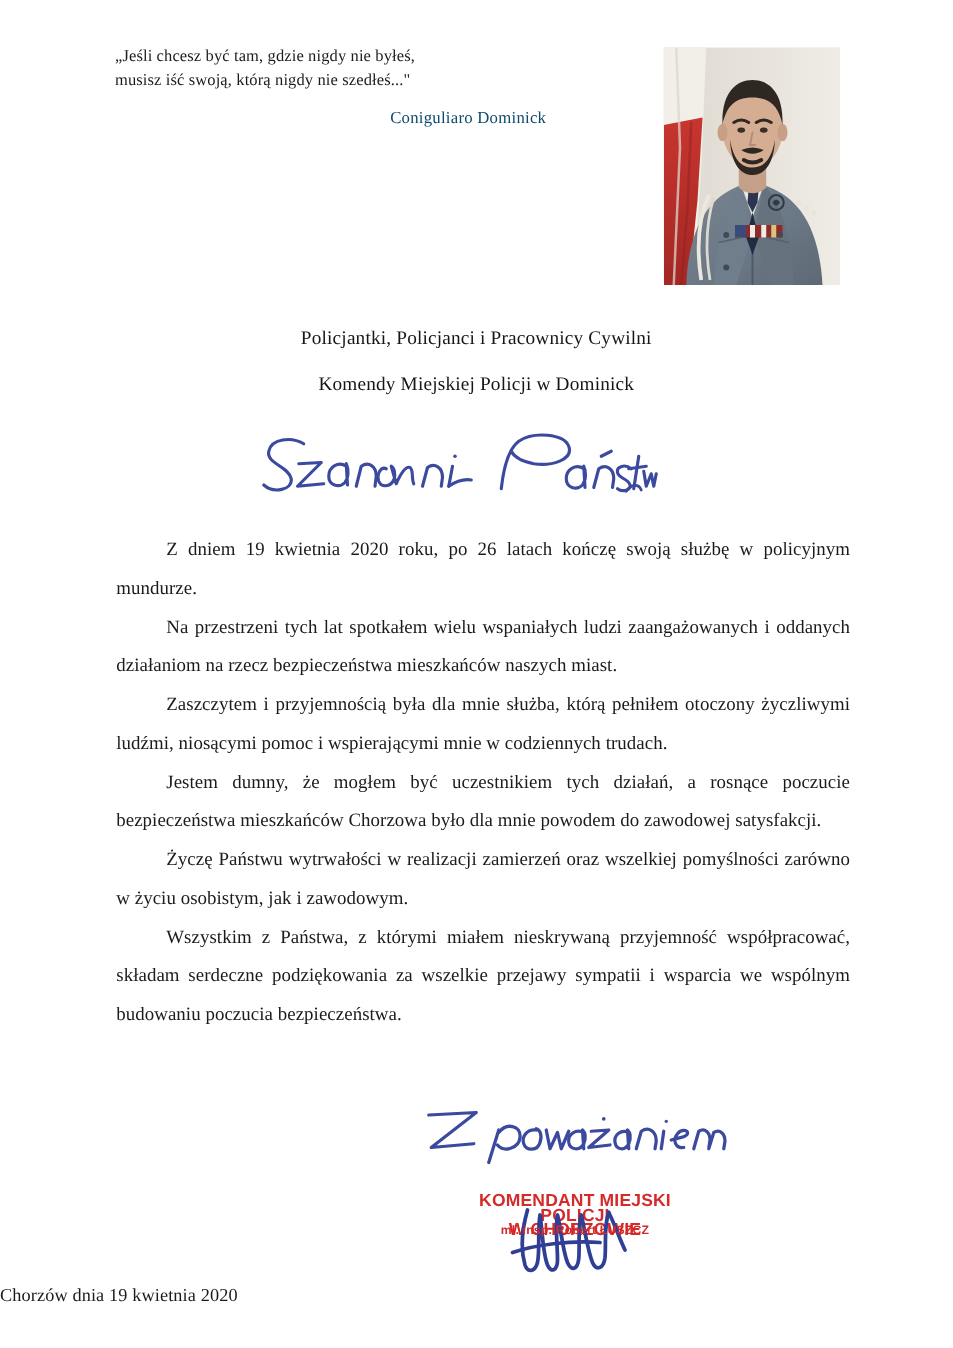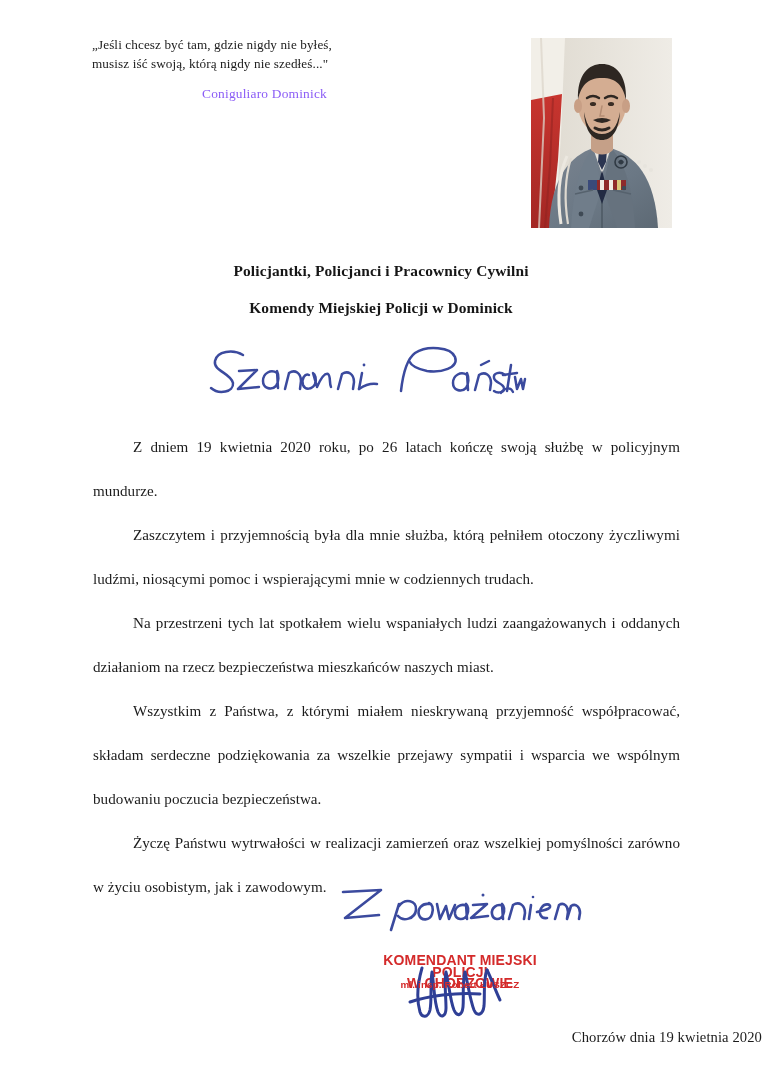--- a/index.html
+++ b/index.html
@@ -37,45 +37,45 @@
     line-height: 1.42;
     letter-spacing: 0.1px;
     color: #1b1b1b;
     white-space: pre;
   }
   .quote-author {
     position: absolute;
     left: 92px;
     top: 86px;
     width: 345px;
-    text-align: center;
+    text-align: right;
     font-size: 13.4px;
     letter-spacing: 0.2px;
-    color: #8b5cf6;
+    color: #0c4a6e;
   }
 
   
   .portrait {
     position: absolute;
     left: 531px;
     top: 38px;
     width: 141px;
     height: 190px;
     overflow: hidden;
     background: #e9e6e0;
   }
   .portrait svg { display: block; }
 
   
   .heading {
     position: absolute;
     left: 0;
     width: 762px;
     text-align: center;
-    font-weight: bold;
+    font-weight: normal;
     font-size: 15.4px;
     letter-spacing: 0.15px;
     color: #161616;
   }
   .heading-1 { top: 262px; }
   .heading-2 { top: 299px; }
 
   
   .handwriting {
     position: absolute;
@@ -107,21 +107,21 @@
     left: 93px;
     top: 425px;
     width: 587px;
   }
   .body-text p {
     margin: 0 0 0 0;
     text-align: justify;
     text-justify: inter-word;
     text-indent: 40px;
     font-size: 15.1px;
-    line-height: 44px;
+    line-height: 31px;
     letter-spacing: 0.05px;
     color: #1b1b1b;
   }
   .body-text p:last-child { margin-bottom: 0; }
 
   
   .stamp {
     position: absolute;
     left: 370px;
     top: 955px;
@@ -146,21 +146,21 @@
     font-size: 9.8px;
     letter-spacing: 0.15px;
   }
 
   
   .footer-date {
     position: absolute;
     left: 0;
     top: 1029px;
     width: 762px;
-    text-align: right;
+    text-align: left;
     font-size: 14.6px;
     letter-spacing: 0.1px;
     color: #1b1b1b;
   }
 </style>
 </head>
 <body>
 
 <div class="page">
 
@@ -290,24 +290,25 @@
       </g>
       <g fill="none" stroke="#3b4a9e" stroke-width="2.2" stroke-linecap="round">
 
         <path d="M296 50 C300 44, 306 44, 308 49"></path>
       </g>
     </svg>
   </div>
 
   <div class="body-text">
     <p>Z dniem 19 kwietnia 2020 roku, po 26 latach kończę swoją służbę w policyjnym mundurze.</p>
+    <p>Na przestrzeni tych lat spotkałem wielu wspaniałych ludzi zaangażowanych i oddanych działaniom na rzecz bezpieczeństwa mieszkańców naszych miast.</p>
     <p>Zaszczytem i przyjemnością była dla mnie służba, którą pełniłem otoczony życzliwymi ludźmi, niosącymi pomoc i wspierającymi mnie w codziennych trudach.</p>
-    <p>Na przestrzeni tych lat spotkałem wielu wspaniałych ludzi zaangażowanych i oddanych działaniom na rzecz bezpieczeństwa mieszkańców naszych miast.</p>
+    <p>Jestem dumny, że mogłem być uczestnikiem tych działań, a rosnące poczucie bezpieczeństwa mieszkańców Chorzowa było dla mnie powodem do zawodowej satysfakcji.</p>
+    <p>Życzę Państwu wytrwałości w realizacji zamierzeń oraz wszelkiej pomyślności zarówno w życiu osobistym, jak i zawodowym.</p>
     <p>Wszystkim z Państwa, z którymi miałem nieskrywaną przyjemność współpracować, składam serdeczne podziękowania za wszelkie przejawy sympatii i wsparcia we wspólnym budowaniu poczucia bezpieczeństwa.</p>
-    <p>Życzę Państwu wytrwałości w realizacji zamierzeń oraz wszelkiej pomyślności zarówno w życiu osobistym, jak i zawodowym.</p>
   </div>
 
   <div class="handwriting hand-regards">
     <svg width="250" height="48" viewBox="0 0 250 48" xmlns="http://www.w3.org/2000/svg" aria-hidden="true">
       <g fill="none" stroke="#3b4a9e" stroke-width="2.6" stroke-linecap="round" stroke-linejoin="round">
 
         <path d="M6 8 L44 6 L8 34 L42 31"></path>
 
         <path d="M62 20 L54 46 M62 22 C68 14, 80 16, 79 26 C78 35, 66 38, 61 32"></path>
 

